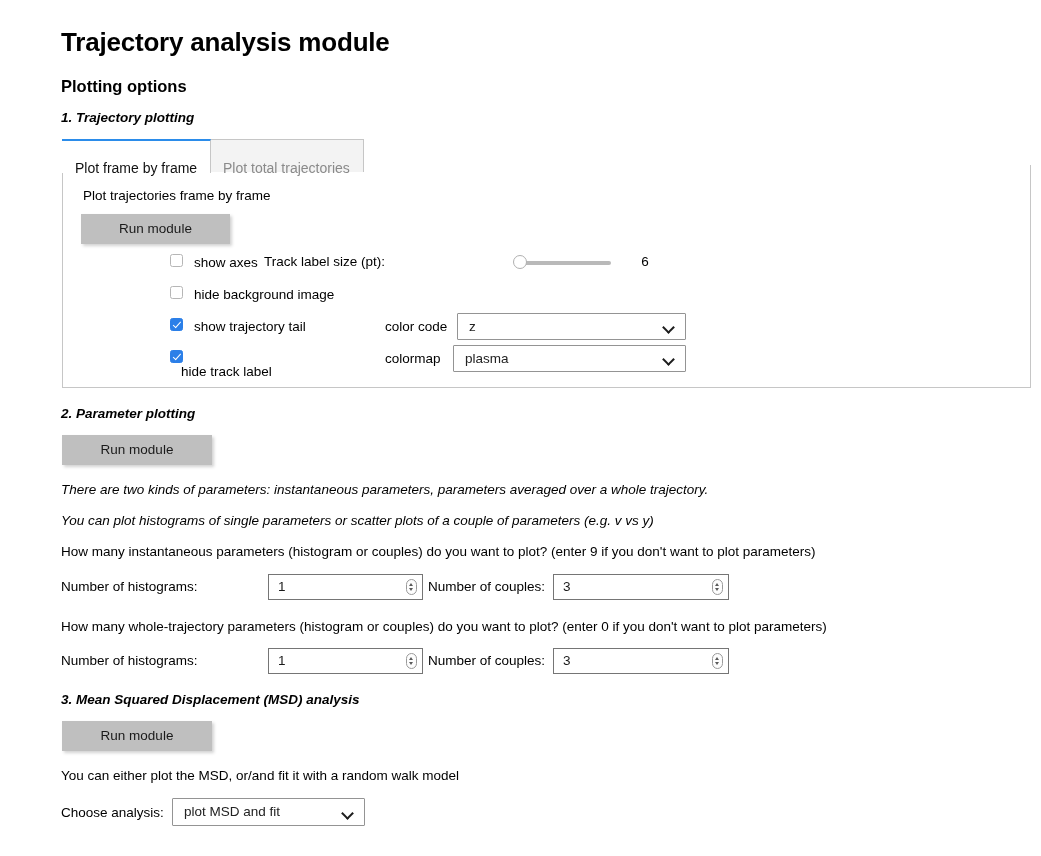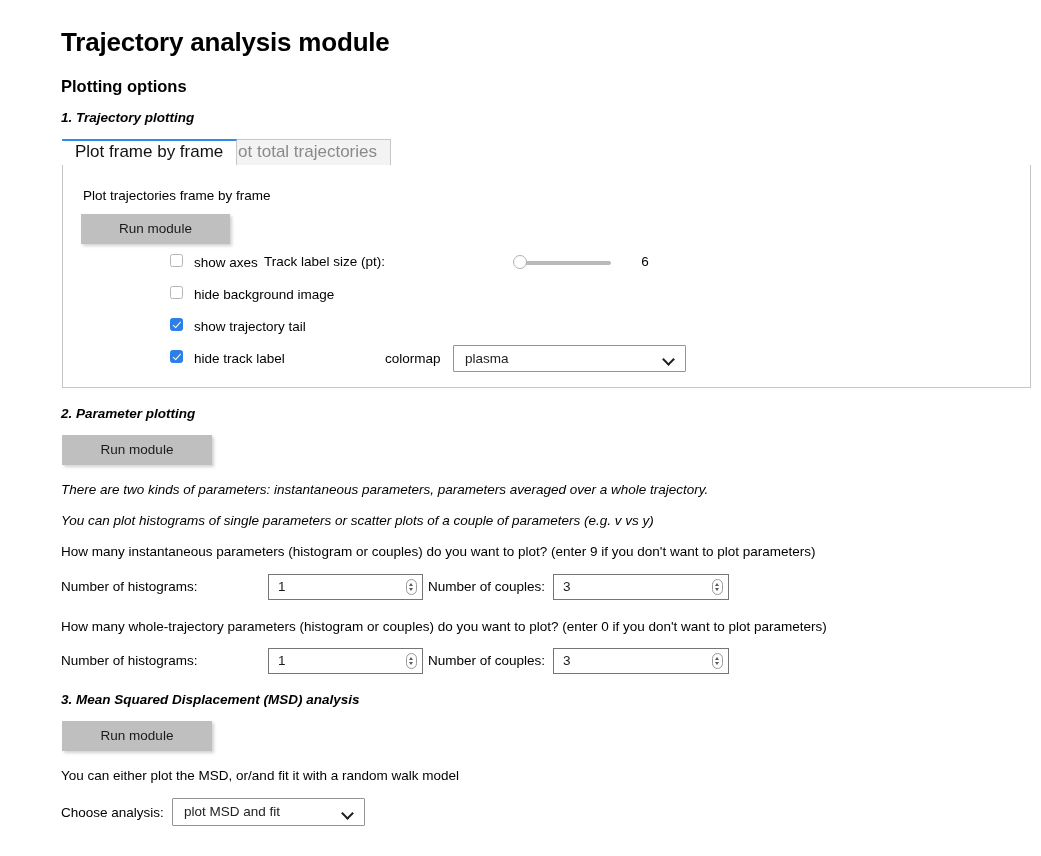--- a/index.html
+++ b/index.html
@@ -60,23 +60,23 @@
     left: 62px;
     top: 139px;
     width: 969px;
     height: 27px;
   }
   .tab {
     position: absolute;
     top: 0;
     height: 26px;
     box-sizing: border-box;
-    font-size: 17px;
+    font-size: 14px;
     line-height: 24px;
-    padding: 0 13px;
+    padding: 16px 13px;
     background: #ffffff;
     border: 1px solid #c6c6c6;
     border-bottom: none;
     white-space: nowrap;
   }
   .tab-active {
     left: 0;
     border-top: 2px solid #2b8cea;
     border-left: none;
     color: #111111;
@@ -189,21 +189,21 @@
   .cb-label {
     font-size: 13.5px;
     line-height: 17px;
     margin-left: 11px;
     white-space: nowrap;
   }
   
   .cb1 { left: 170px; top: 254px; }
   .cb2 { left: 170px; top: 286px; }
   .cb3 { left: 170px; top: 318px; }
-  .cb4 { left: 170px; top: 350px; }
+  .cb4 { left: 170px; top: 350px; flex-direction: column; }
 
   
   .slider-row {
     position: absolute;
     height: 20px;
   }
   .slider-label {
     position: absolute;
     right: 0;
     top: 0;
@@ -446,20 +446,27 @@
   <div class="slider-row srow1">
     <span class="slider-label">Track label size (pt):</span>
     <span class="slider-widget">
       <span class="slider-track"></span>
       <span class="slider-thumb"></span>
     </span>
     <span class="slider-value">6</span>
   </div>
 
 
+  <div class="sel-row selrow1">
+    <span class="sel-label">color code</span>
+    <span class="sel-box">
+      <span class="sel-text">z</span>
+      <span class="sel-chev"></span>
+    </span>
+  </div>
 
   <div class="sel-row selrow2">
     <span class="sel-label">colormap</span>
     <span class="sel-box">
       <span class="sel-text">plasma</span>
       <span class="sel-chev"></span>
     </span>
   </div>
 
   <div class="section-h3 sec2-title">2. Parameter plotting</div>

